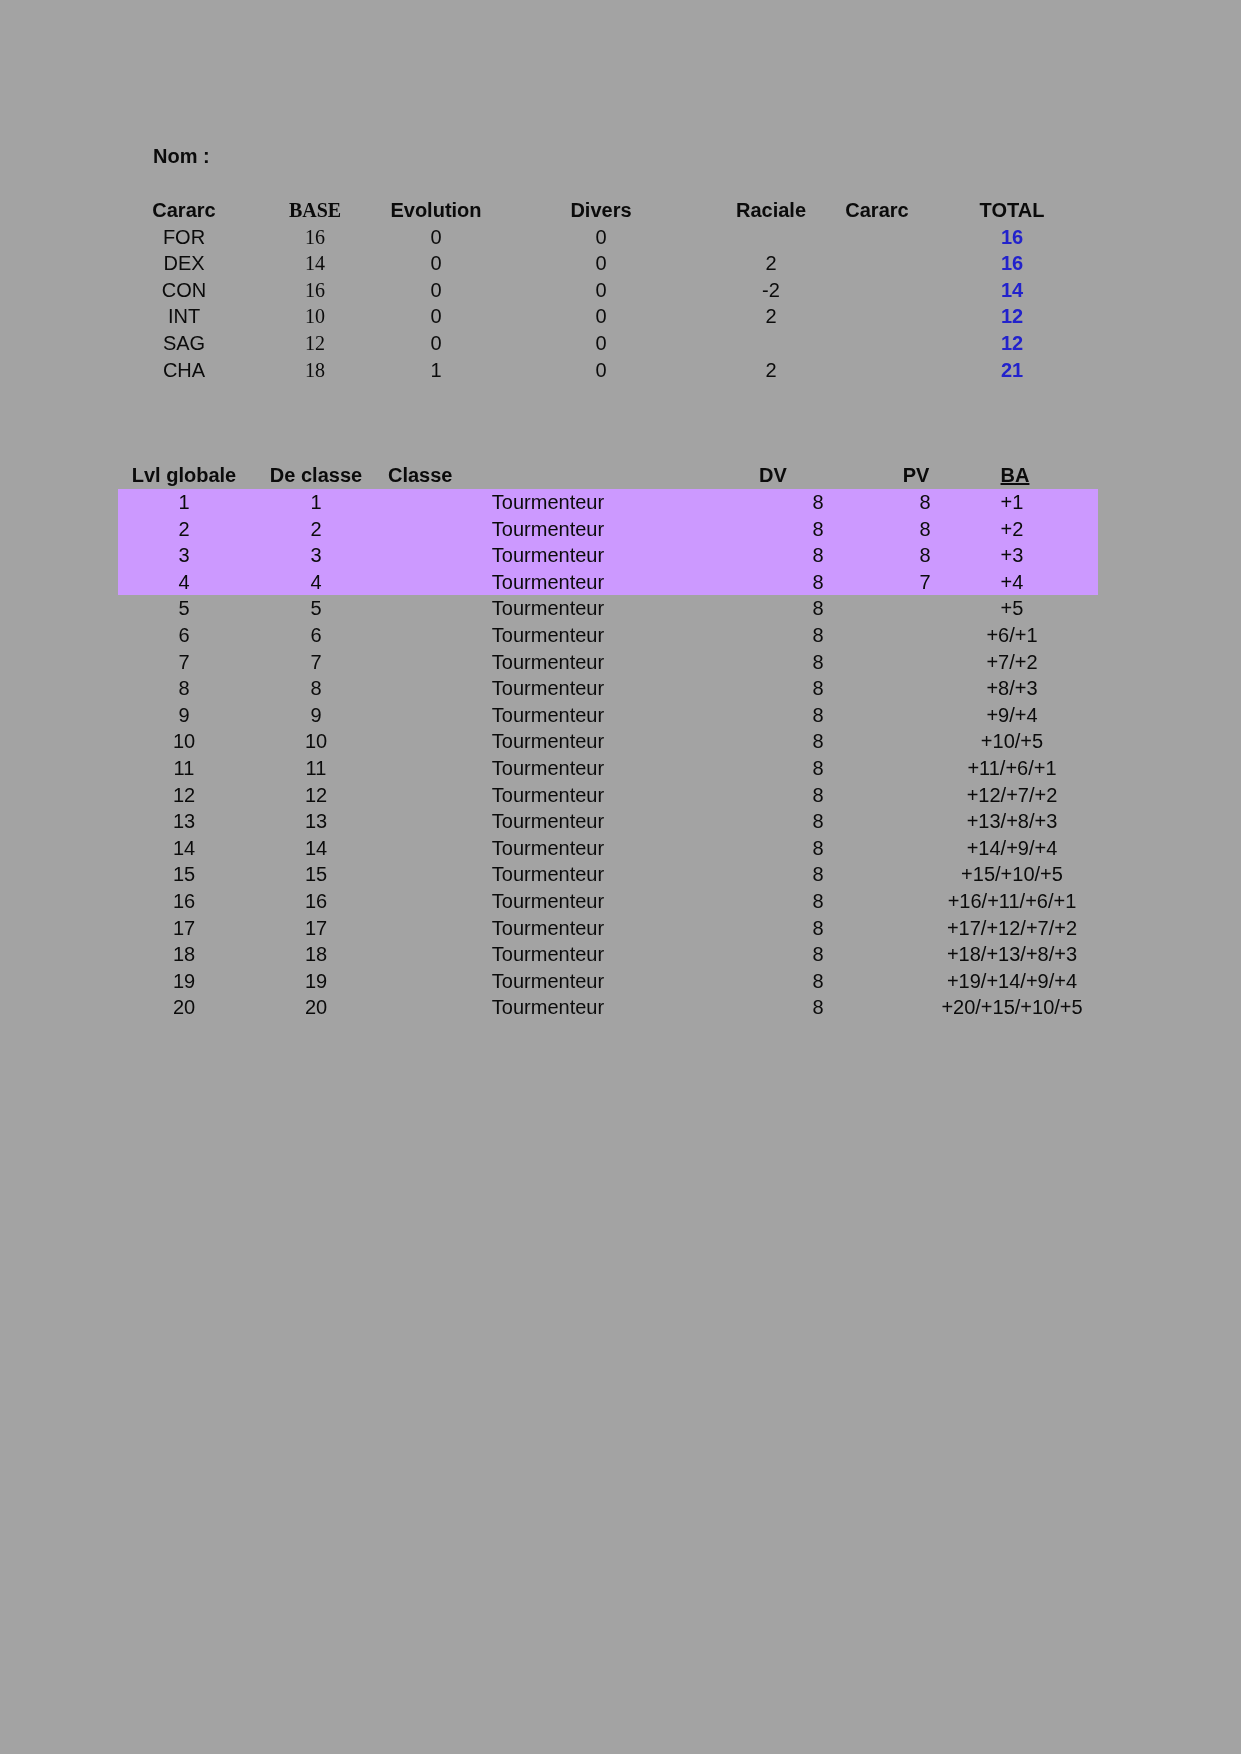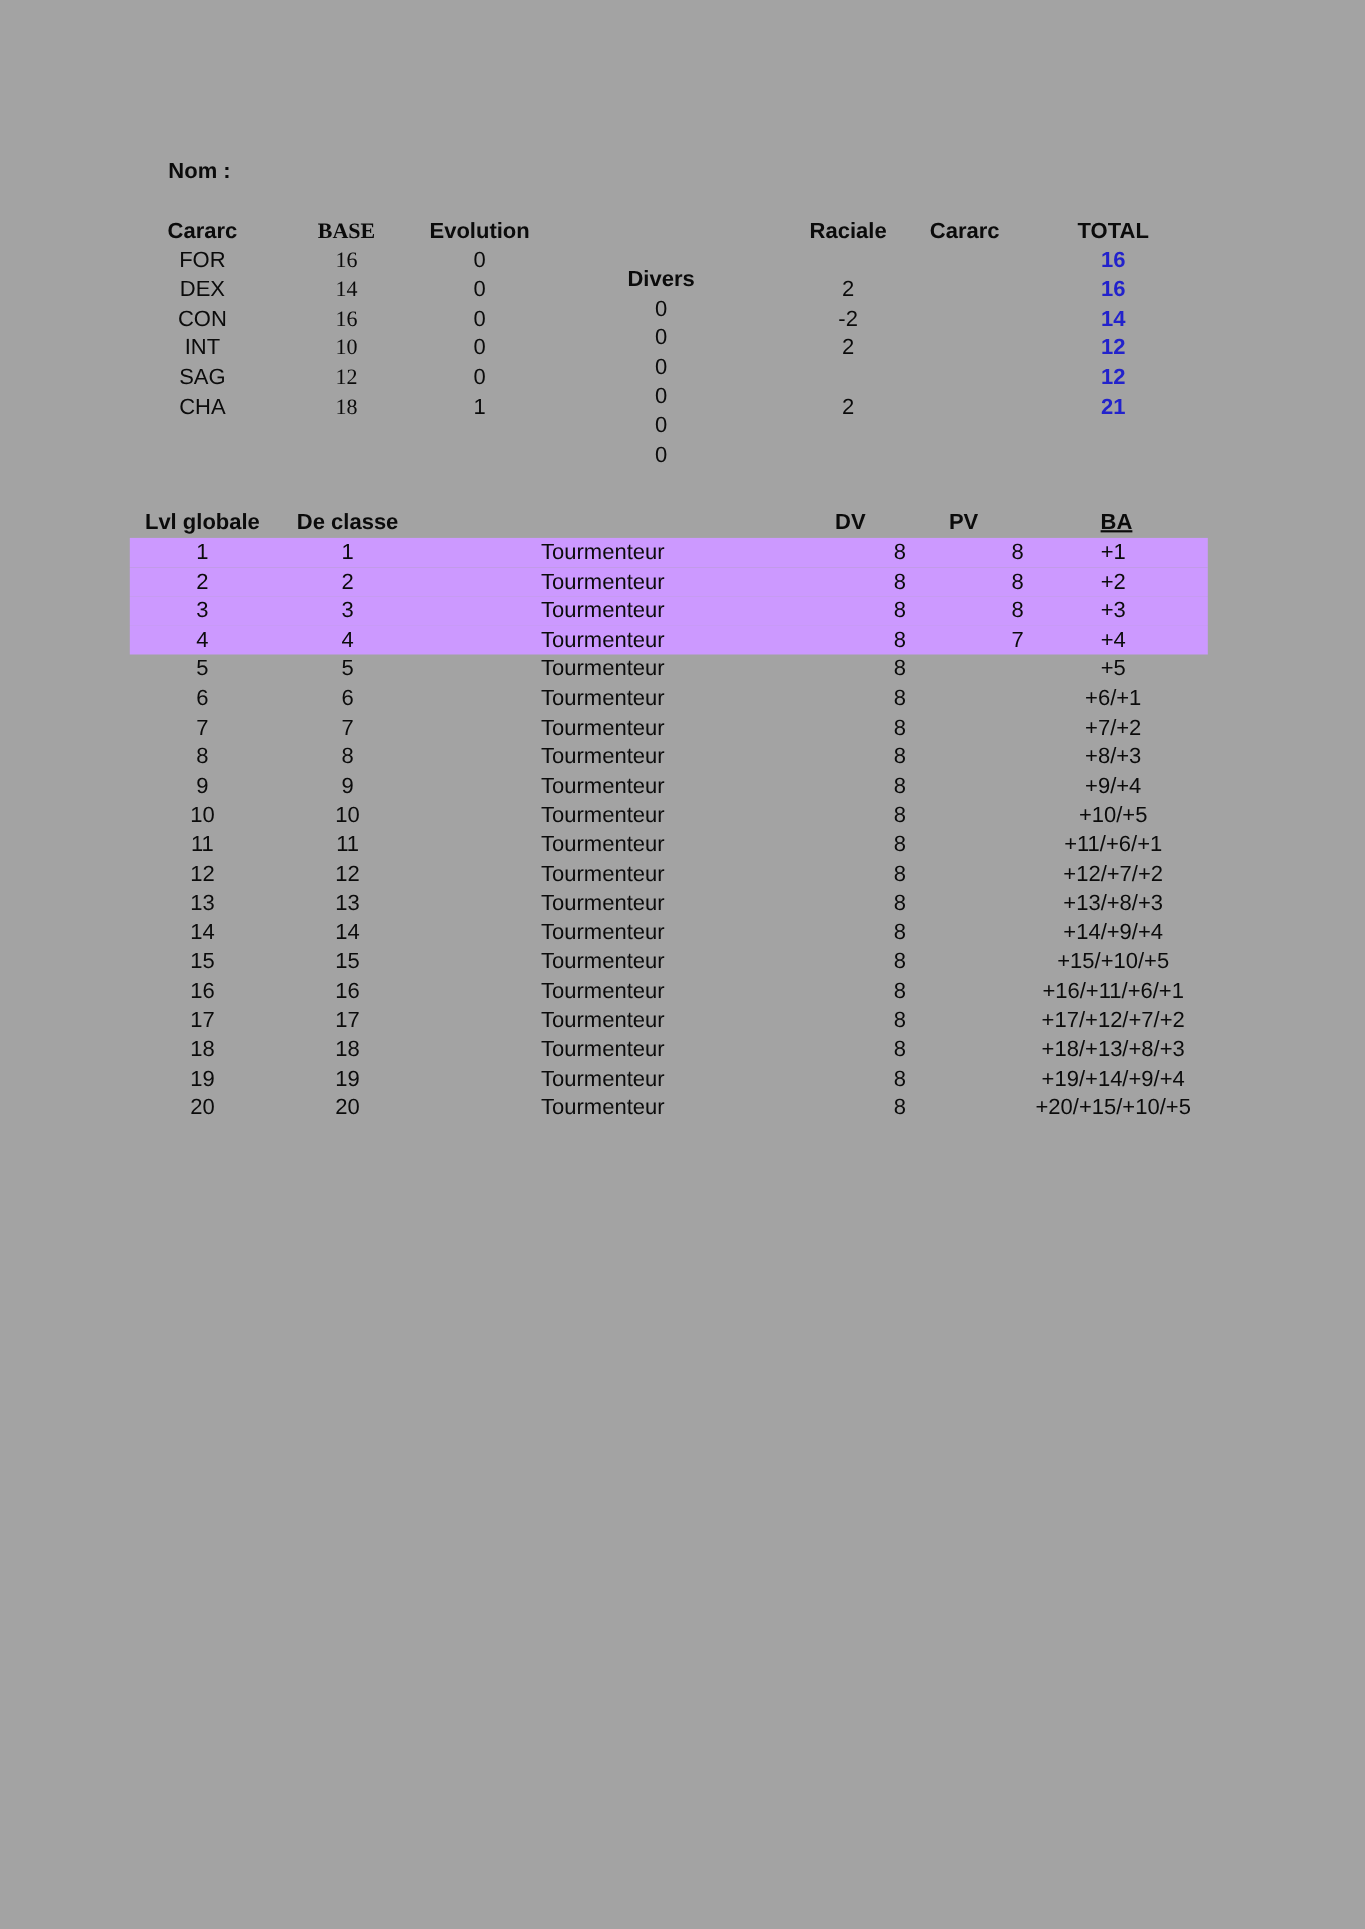--- a/index.html
+++ b/index.html
@@ -49,40 +49,40 @@
   
   .stats-table {
     position: absolute;
     left: 110px;
     top: 197px;
     width: 1010px;
   }
   .s-carac   { left: 0;     width: 148px; }
   .s-base    { left: 131px; width: 148px; font-family: Liberation Serif, serif; }
   .s-evo     { left: 252px; width: 148px; }
-  .s-divers  { left: 417px; width: 148px; margin-top: 44px; }
+  .s-divers  { left: 417px; width: 148px; }
   .s-raciale { left: 587px; width: 148px; }
   .s-magique { left: 693px; width: 148px; }
   .s-total   { left: 828px; width: 148px; }
 
   
   .levels-table {
     position: absolute;
     left: 118px;
     top: 462px;
     width: 980px;
   }
   .levels-table .header { height: 27px; line-height: 27px; }
   .hl { background: var(--hl); }
 
   .h-lvl      { left: 0;     width: 132px; }
   .h-declasse { left: 132px; width: 132px; }
   .h-classe   { left: 264px; width: 332px; text-align: left; padding-left: 6px; }
   .h-dv       { left: 595px; width: 120px; }
-  .h-pv       { left: 708px; width: 100px; }
+  .h-pv       { left: 748px; width: 100px; }
   .h-ba       { left: 797px; width: 200px; text-decoration: underline; }
 
   .l-lvl      { left: 0;     width: 132px; }
   .l-declasse { left: 132px; width: 132px; }
   .l-classe   { left: 264px; width: 332px; }
   .l-dv       { left: 640px; width: 120px; }
   .l-pv       { left: 757px; width: 100px; }
   .l-ba       { left: 794px; width: 200px; }
 </style>
 </head>
@@ -162,20 +162,21 @@
     <span class="cell s-magique"></span>
     <span class="cell s-total total-val">21</span>
   </div>
 </div>
   </div>
 
   <div class="levels-table">
     <div class="trow header">
       <span class="cell bold h-lvl">Lvl globale</span>
       <span class="cell bold h-declasse">De classe</span>
+      <span class="cell bold h-classe">Classe</span>
       <span class="cell bold h-dv">DV</span>
       <span class="cell bold h-pv">PV</span>
       <span class="cell bold h-ba">BA</span>
     </div>
     <div id="levels-rows">
   <div class="trow hl">
     <span class="cell l-lvl">1</span>
     <span class="cell l-declasse">1</span>
     <span class="cell l-classe">Tourmenteur</span>
     <span class="cell l-dv">8</span>

